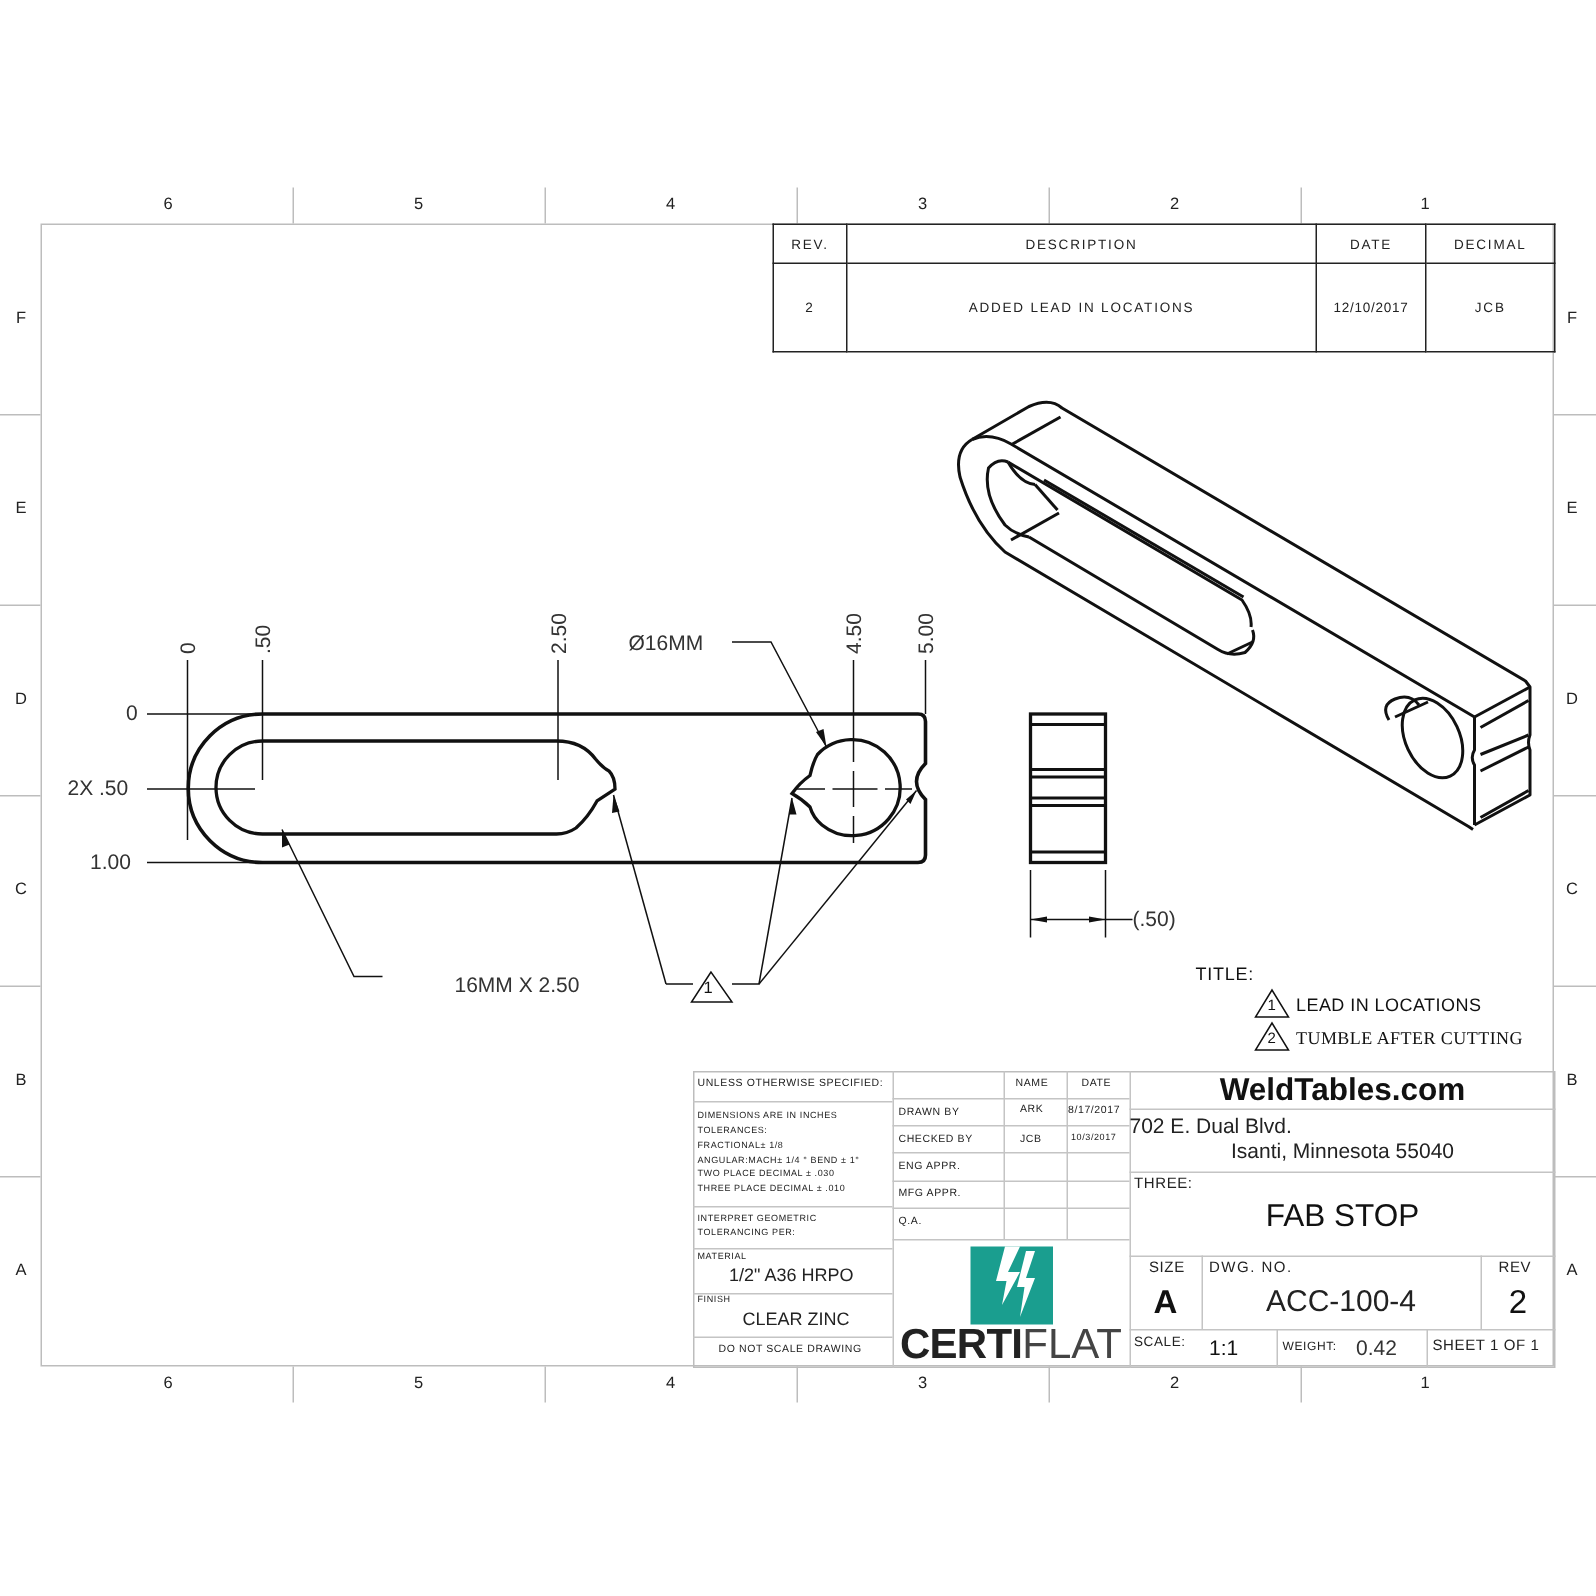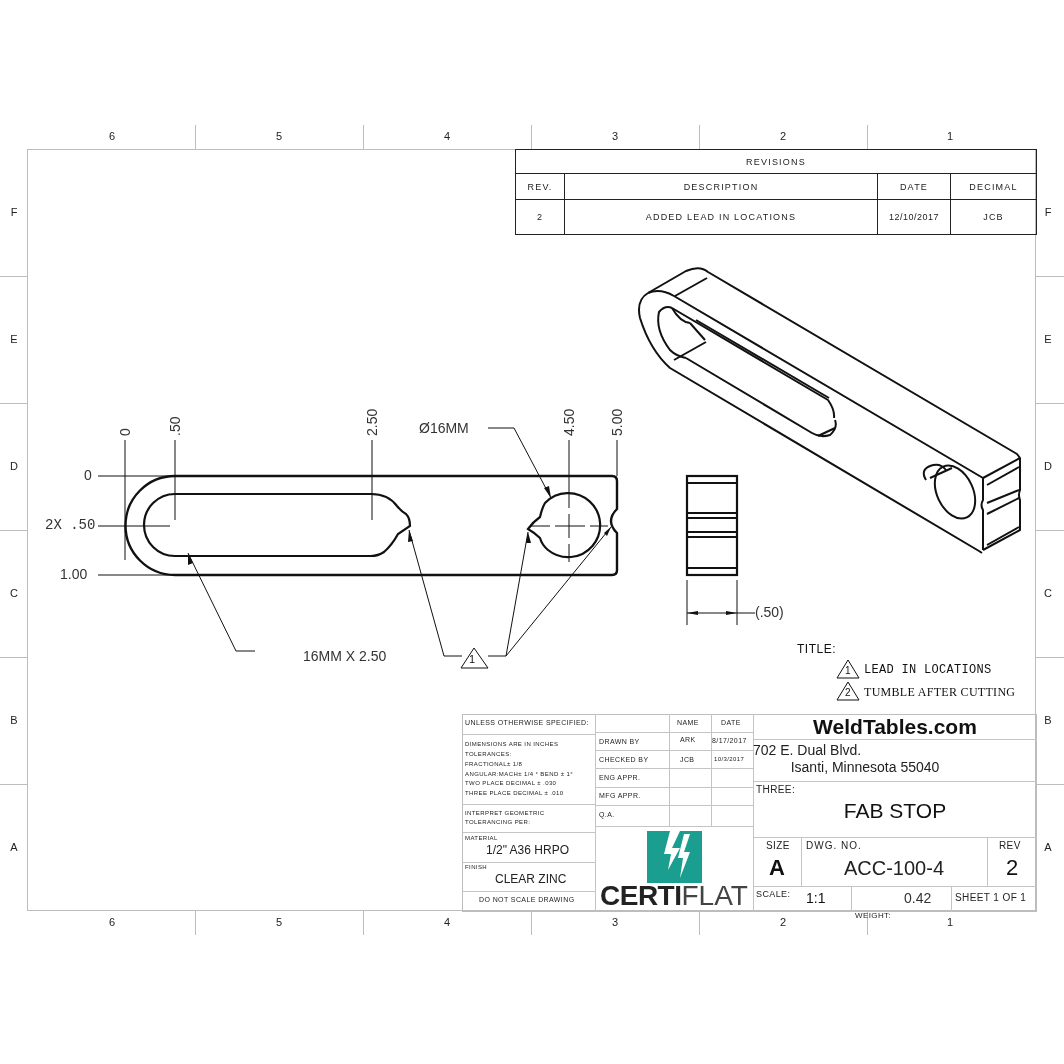--- a/index.html
+++ b/index.html
@@ -68,23 +68,20 @@
 <div class="tick" style="left:0px;top:657px;width:27px;height:1px;"></div>
 <div class="tick" style="left:0px;top:784px;width:27px;height:1px;"></div>
 <div class="tick" style="left:1036px;top:276px;width:28px;height:1px;"></div>
 <div class="tick" style="left:1036px;top:403px;width:28px;height:1px;"></div>
 <div class="tick" style="left:1036px;top:530px;width:28px;height:1px;"></div>
 <div class="tick" style="left:1036px;top:657px;width:28px;height:1px;"></div>
 <div class="tick" style="left:1036px;top:784px;width:28px;height:1px;"></div>
 
 <table class="rev-table">
   <tbody>
-      <tr style="height:24px;">
-        <td colspan="4">REVISIONS</td>
-      </tr>
   <tr style="height:26px;">
     <td style="width:48px;">REV.</td>
     <td style="width:312px;">DESCRIPTION</td>
     <td style="width:72px;">DATE</td>
     <td>DECIMAL</td>
   </tr>
   <tr>
     <td>2</td>
     <td>ADDED LEAD IN LOCATIONS</td>
     <td style="letter-spacing:0.5px;">12/10/2017</td>
@@ -181,42 +178,42 @@
     <line x1="987" y1="503" x2="1019" y2="490"></line>
     <line x1="987" y1="514" x2="1019" y2="498"></line>
 
     <ellipse cx="955" cy="492" rx="18" ry="28" transform="rotate(-25 955 492)"></ellipse>
     <path d="M926,480 Q920,470 930,466 Q940,462 946,470"></path>
     <line x1="930" y1="478" x2="952" y2="468"></line>
   </g>
 </svg>
 
 <div class="dim" style="left:84px;top:467px;">0</div>
-<div class="dim" style="left:45px;top:517px;font-family:Liberation Mono, monospace;">2X .50</div>
+<div class="dim" style="left:45px;top:517px;">2X .50</div>
 <div class="dim" style="left:60px;top:566px;">1.00</div>
 
 <div class="dim rot" style="left:117px;top:436px;">0</div>
 <div class="dim rot" style="left:167px;top:436px;">.50</div>
 <div class="dim rot" style="left:364px;top:436px;">2.50</div>
 <div class="dim rot" style="left:561px;top:436px;">4.50</div>
 <div class="dim rot" style="left:609px;top:436px;">5.00</div>
 
 <div class="dim" style="left:419px;top:420px;">Ø16MM</div>
 <div class="dim" style="left:259px;top:648px;margin-left:44px;">16MM X 2.50</div>
 <div class="abs" style="left:469px;top:653px;font-size:11px;">1</div>
 <div class="dim" style="left:755px;top:604px;">(.50)</div>
 
 <div class="abs" style="left:797px;top:642px;font-size:12px;letter-spacing:0.5px;">TITLE:</div>
 <svg width="1064" height="1064" style="pointer-events:none;">
   <polygon points="848,660 837,678 859,678" stroke="#111" fill="#fff" stroke-width="1"></polygon>
   <polygon points="848,682 837,700 859,700" stroke="#111" fill="#fff" stroke-width="1"></polygon>
 </svg>
 <div class="abs" style="left:845px;top:665px;font-size:10px;">1</div>
 <div class="abs" style="left:845px;top:687px;font-size:10px;">2</div>
-<div class="abs" style="left:864px;top:663px;font-size:12px;letter-spacing:0.3px;font-family:Liberation Mono, monospace;">LEAD IN LOCATIONS</div>
+<div class="abs" style="left:864px;top:663px;font-size:12px;letter-spacing:0.3px;">LEAD IN LOCATIONS</div>
 <div class="abs" style="left:864px;top:685px;font-size:12px;letter-spacing:0.3px;font-family:Liberation Serif, serif;">TUMBLE AFTER CUTTING</div>
 
 <div class="tb" style="left:462px;top:714px;width:575px;height:198px;"></div>
 
 <div class="vl" style="left:595px;top:714px;height:198px;"></div>
 <div class="vl" style="left:669px;top:714px;height:112px;"></div>
 <div class="vl" style="left:711px;top:714px;height:112px;"></div>
 <div class="vl" style="left:753px;top:714px;height:198px;"></div>
 <div class="vl" style="left:801px;top:837px;height:49px;"></div>
 <div class="vl" style="left:987px;top:837px;height:49px;"></div>
@@ -272,29 +269,29 @@
   <rect x="647" y="831" width="55" height="52" fill="#1a9e8f"></rect>
   <path d="M670,831 L680,831 L672,848 L680,848 L668,870 L671,854 L664,854 Z" fill="#ffffff"></path>
   <path d="M684,834 L690,834 L684,852 L690,852 L680,878 L683,858 L678,858 Z" fill="#ffffff"></path>
 </svg>
 <div class="abs" style="left:600px;top:881px;font-size:28px;line-height:30px;white-space:nowrap;">
   <span style="font-weight:bold;color:#222;letter-spacing:-0.5px;">CERTI</span><span style="color:#444;">FLAT</span>
 </div>
 
 <div class="abs" style="left:753px;top:714px;width:284px;text-align:center;font-size:21px;font-weight:bold;line-height:26px;">WeldTables.com</div>
 <div class="abs" style="left:753px;top:742px;width:284px;text-align:left;font-size:14px;line-height:16px;color:#222;">702 E. Dual Blvd.</div>
-<div class="abs" style="left:723px;top:759px;width:284px;text-align:center;font-size:14px;line-height:16px;color:#222;">Isanti, Minnesota 55040</div>
+<div class="abs" style="left:753px;top:759px;width:284px;text-align:center;font-size:14px;line-height:16px;color:#222;">Isanti, Minnesota 55040</div>
 
 <div class="tbt" style="left:756px;top:784px;font-size:10px;">THREE:</div>
 <div class="abs" style="left:753px;top:799px;width:284px;text-align:center;font-size:21px;color:#111;">FAB STOP</div>
 
 <div class="tbt" style="left:766px;top:840px;font-size:10px;">SIZE</div>
 <div class="abs" style="left:753px;top:855px;width:48px;text-align:center;font-size:22px;font-weight:bold;">A</div>
 <div class="tbt" style="left:806px;top:840px;font-size:10px;letter-spacing:1px;">DWG.  NO.</div>
 <div class="abs" style="left:801px;top:857px;width:186px;text-align:center;font-size:20px;color:#222;">ACC-100-4</div>
 <div class="tbt" style="left:999px;top:840px;font-size:10px;">REV</div>
 <div class="abs" style="left:987px;top:855px;width:50px;text-align:center;font-size:22px;">2</div>
 
 <div class="tbt" style="left:756px;top:889px;font-size:9px;">SCALE:</div>
 <div class="abs" style="left:806px;top:890px;font-size:14px;">1:1</div>
-<div class="tbt" style="left:855px;top:893px;font-size:8px;margin-top:18px;">WEIGHT:</div>
+<div class="tbt" style="left:855px;top:893px;font-size:8px;">WEIGHT:</div>
 <div class="abs" style="left:904px;top:890px;font-size:14px;color:#333;">0.42</div>
 <div class="tbt" style="left:955px;top:892px;font-size:10px;">SHEET 1 OF 1</div>
 
 </body></html>

